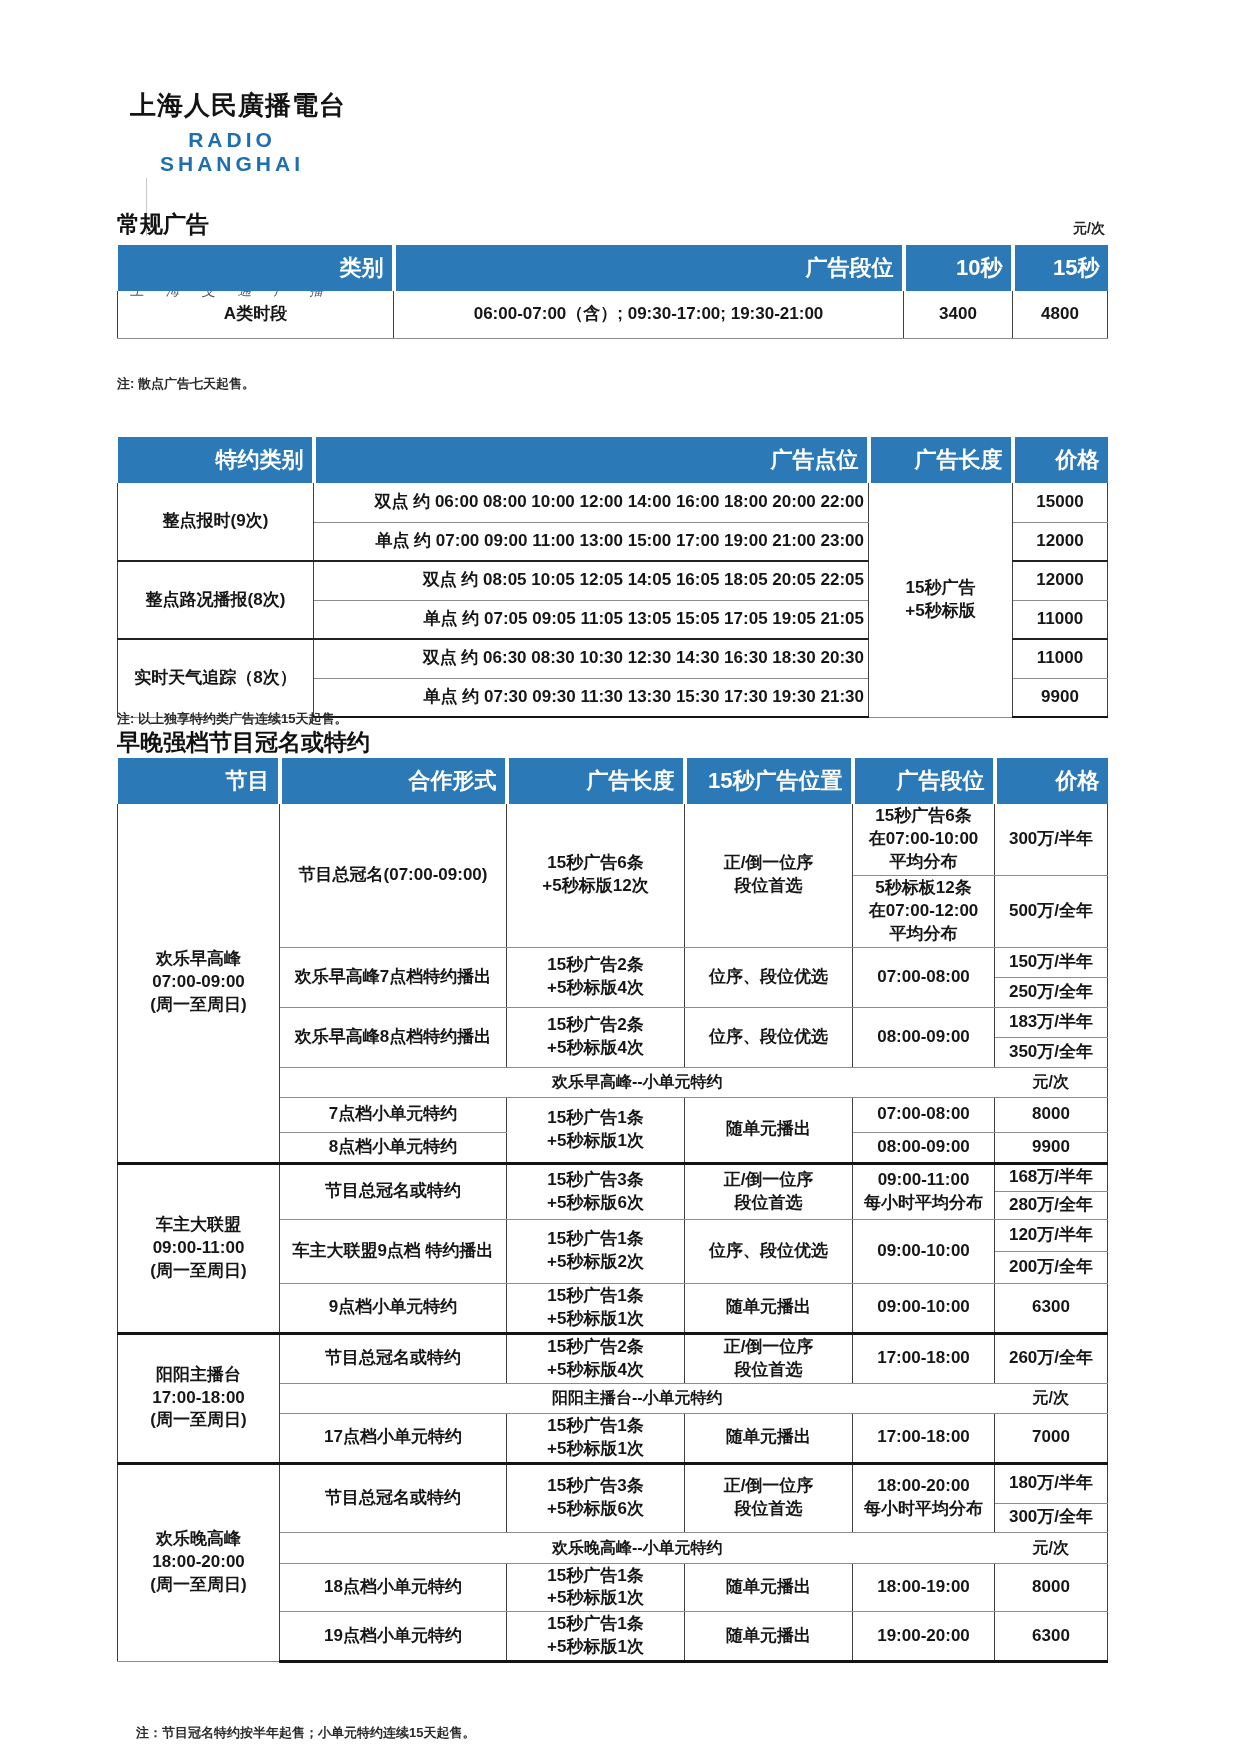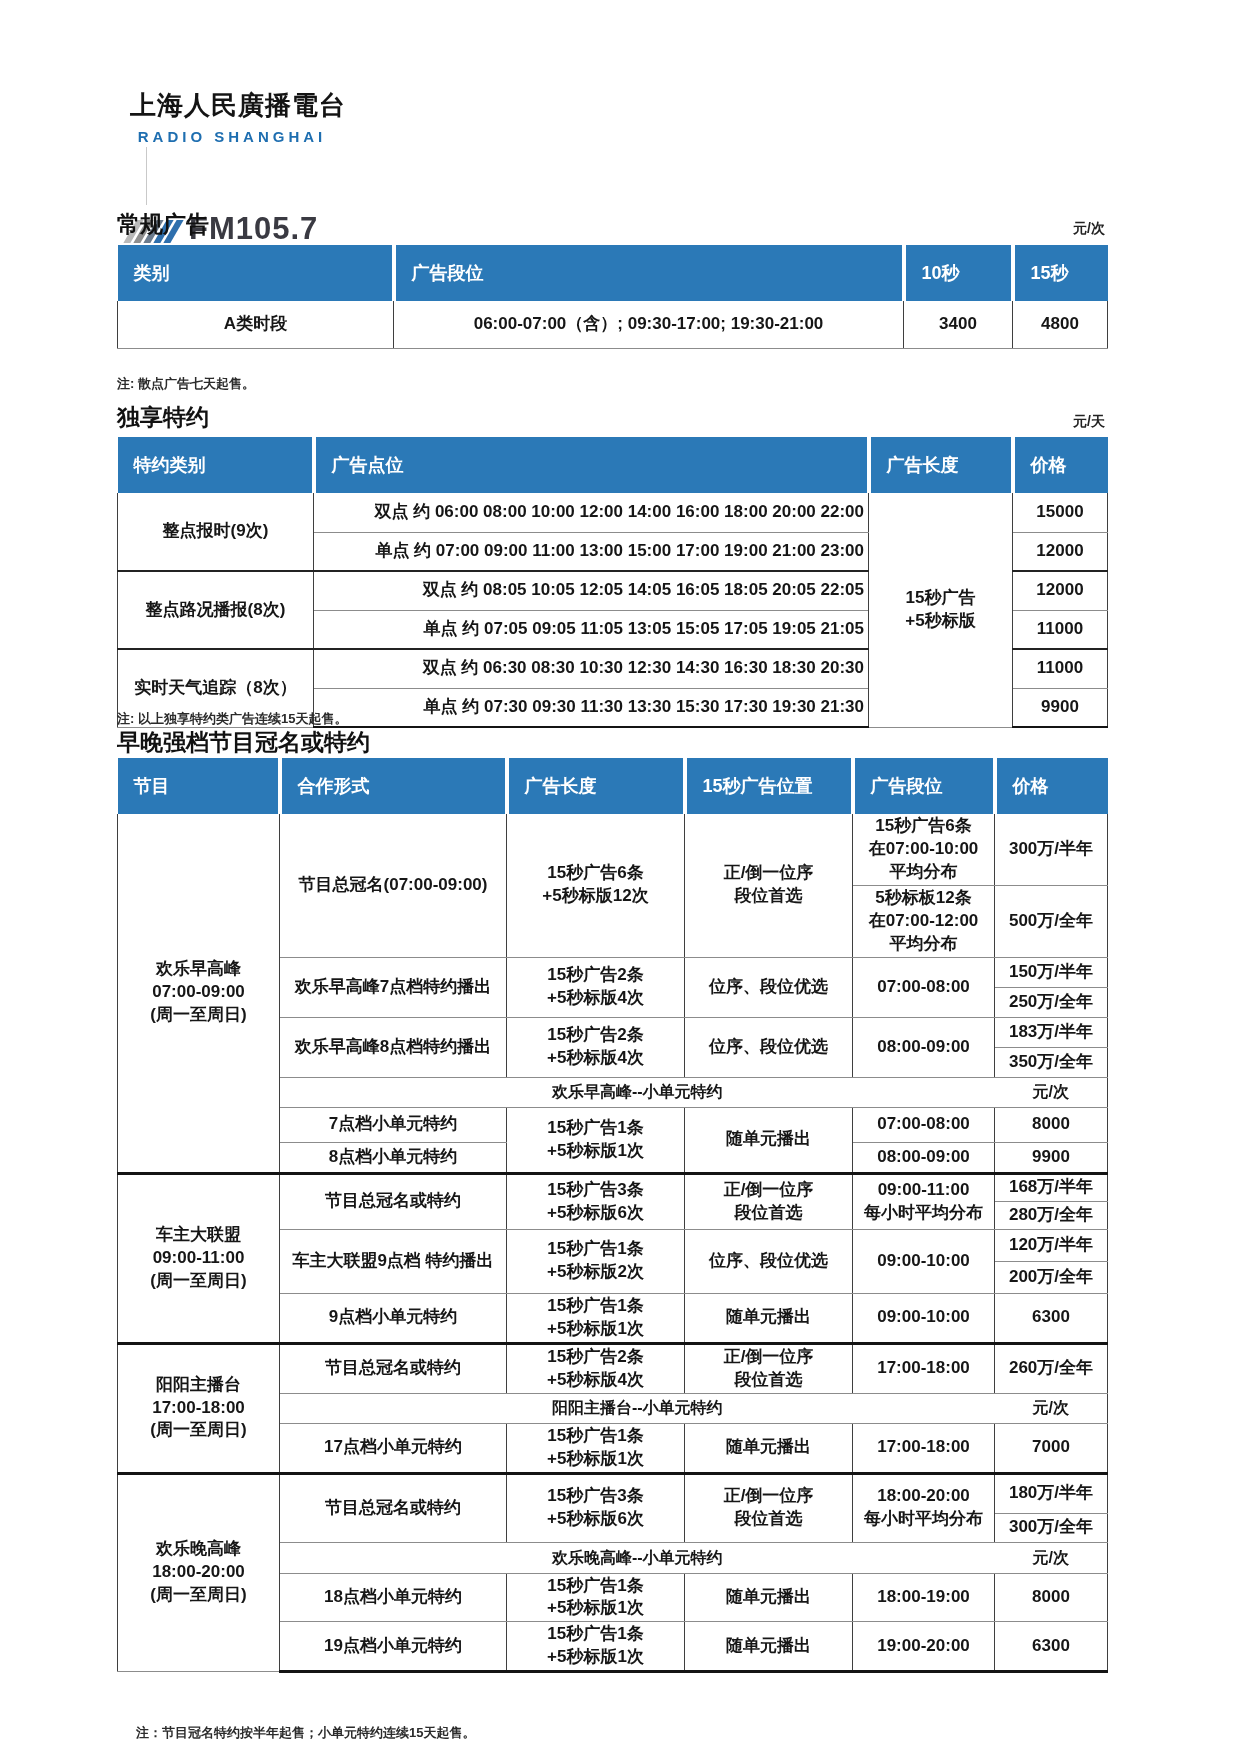--- a/index.html
+++ b/index.html
@@ -4,41 +4,41 @@
 <style>
   html,body{margin:0;padding:0;background:#ffffff;}
   .page{position:relative;width:1240px;height:1753px;background:#ffffff;overflow:hidden;
         font-family:"Liberation Sans","DejaVu Sans",sans-serif;color:#161616;}
 
   
   .logo-row{position:absolute;left:130px;top:88px;display:flex;align-items:flex-start;flex-direction:column;}
   .station{width:204px;text-align:center;}
   .station-cn{font-family:"DejaVu Serif","Liberation Serif",serif;font-weight:bold;
               font-size:26px;letter-spacing:1px;color:#141414;white-space:nowrap;}
-  .station-en{margin-top:5px;color:#1e6eb0;font-weight:bold;font-size:15px;letter-spacing:4px;}
+  .station-en{margin-top:5px;color:#1e6eb0;font-weight:bold;font-size:21px;letter-spacing:4px;}
   .logo-divider{width:1px;height:58px;background:#c9c9c9;margin:2px 16px 0 16px;}
   .freq-block{padding-top:6px;}
   .freq-row{display:flex;align-items:center;}
   .stripes{display:flex;margin-right:9px;margin-top:4px;}
   .stripe{width:7px;height:23px;margin-right:3px;transform:skewX(-30deg);}
   .s1{background:#b9b9b9;} .s2{background:#8f8f8f;} .s3{background:#6b7b8d;}
   .s4{background:#2e6fad;} .s5{background:#2e6fad;}
   .freq{font-size:31px;color:#3a3a42;font-weight:600;letter-spacing:1px;}
   .channel{margin-top:4px;font-size:14px;color:#555;letter-spacing:9px;font-style:italic;white-space:nowrap;}
 
   
   .sec-title{position:absolute;left:117px;width:990px;height:30px;}
   .sec-title .t{position:absolute;left:0;bottom:0;font-size:23px;font-weight:bold;color:#111;}
   .sec-title .u{position:absolute;right:2px;bottom:2px;font-size:14px;font-weight:bold;color:#222;}
   .note{position:absolute;left:117px;font-size:13px;font-weight:600;color:#2b2b2b;}
 
   
   table{position:absolute;left:117px;border-collapse:collapse;table-layout:fixed;width:990px;}
-  th{background:#2b79b7;color:#ffffff;font-size:18px;font-weight:bold;text-align:left;
-     border:none;border-left:4px solid #ffffff;padding:16px;}
+  th{background:#2b79b7;color:#ffffff;font-size:22px;font-weight:bold;text-align:right;
+     border:none;border-left:4px solid #ffffff;padding:8px;}
   th:first-child{border-left:none;}
   td{font-size:17px;font-weight:600;text-align:center;vertical-align:middle;padding:1px 4px;
      border-left:1px solid #3f3f3f;border-right:1px solid #3f3f3f;
      border-top:1px solid #8c8c8c;border-bottom:1px solid #8c8c8c;
      white-space:pre-line;line-height:1.35;color:#161616;overflow:hidden;}
   tr.first td{border-top:none;}
   tr.sep2 td{border-top:2px solid #232323;}
   tr.sep3 td{border-top:3px solid #141414;}
   tr.last td{border-bottom:2px solid #141414;}
   tr.last3 td{border-bottom:3px solid #141414;}
@@ -96,24 +96,20 @@
       <td>A类时段</td>
       <td>06:00-07:00（含）; 09:30-17:00; 19:30-21:00</td>
       <td>3400</td>
       <td>4800</td>
     </tr>
   </tbody>
     </table>
 
   <div class="note" style="top:375px;">注: 散点广告七天起售。</div>
 
-  <div class="sec-title" style="top:403px;">
-    <span class="t">独享特约</span>
-    <span class="u">元/天</span>
-  </div>
 
   <table style="top:437px;">
     <colgroup>
         <col style="width:196px">
         <col style="width:555px">
         <col style="width:144px">
         <col style="width:95px">
       </colgroup>
     <tbody>
         <tr style="height:29px;">

